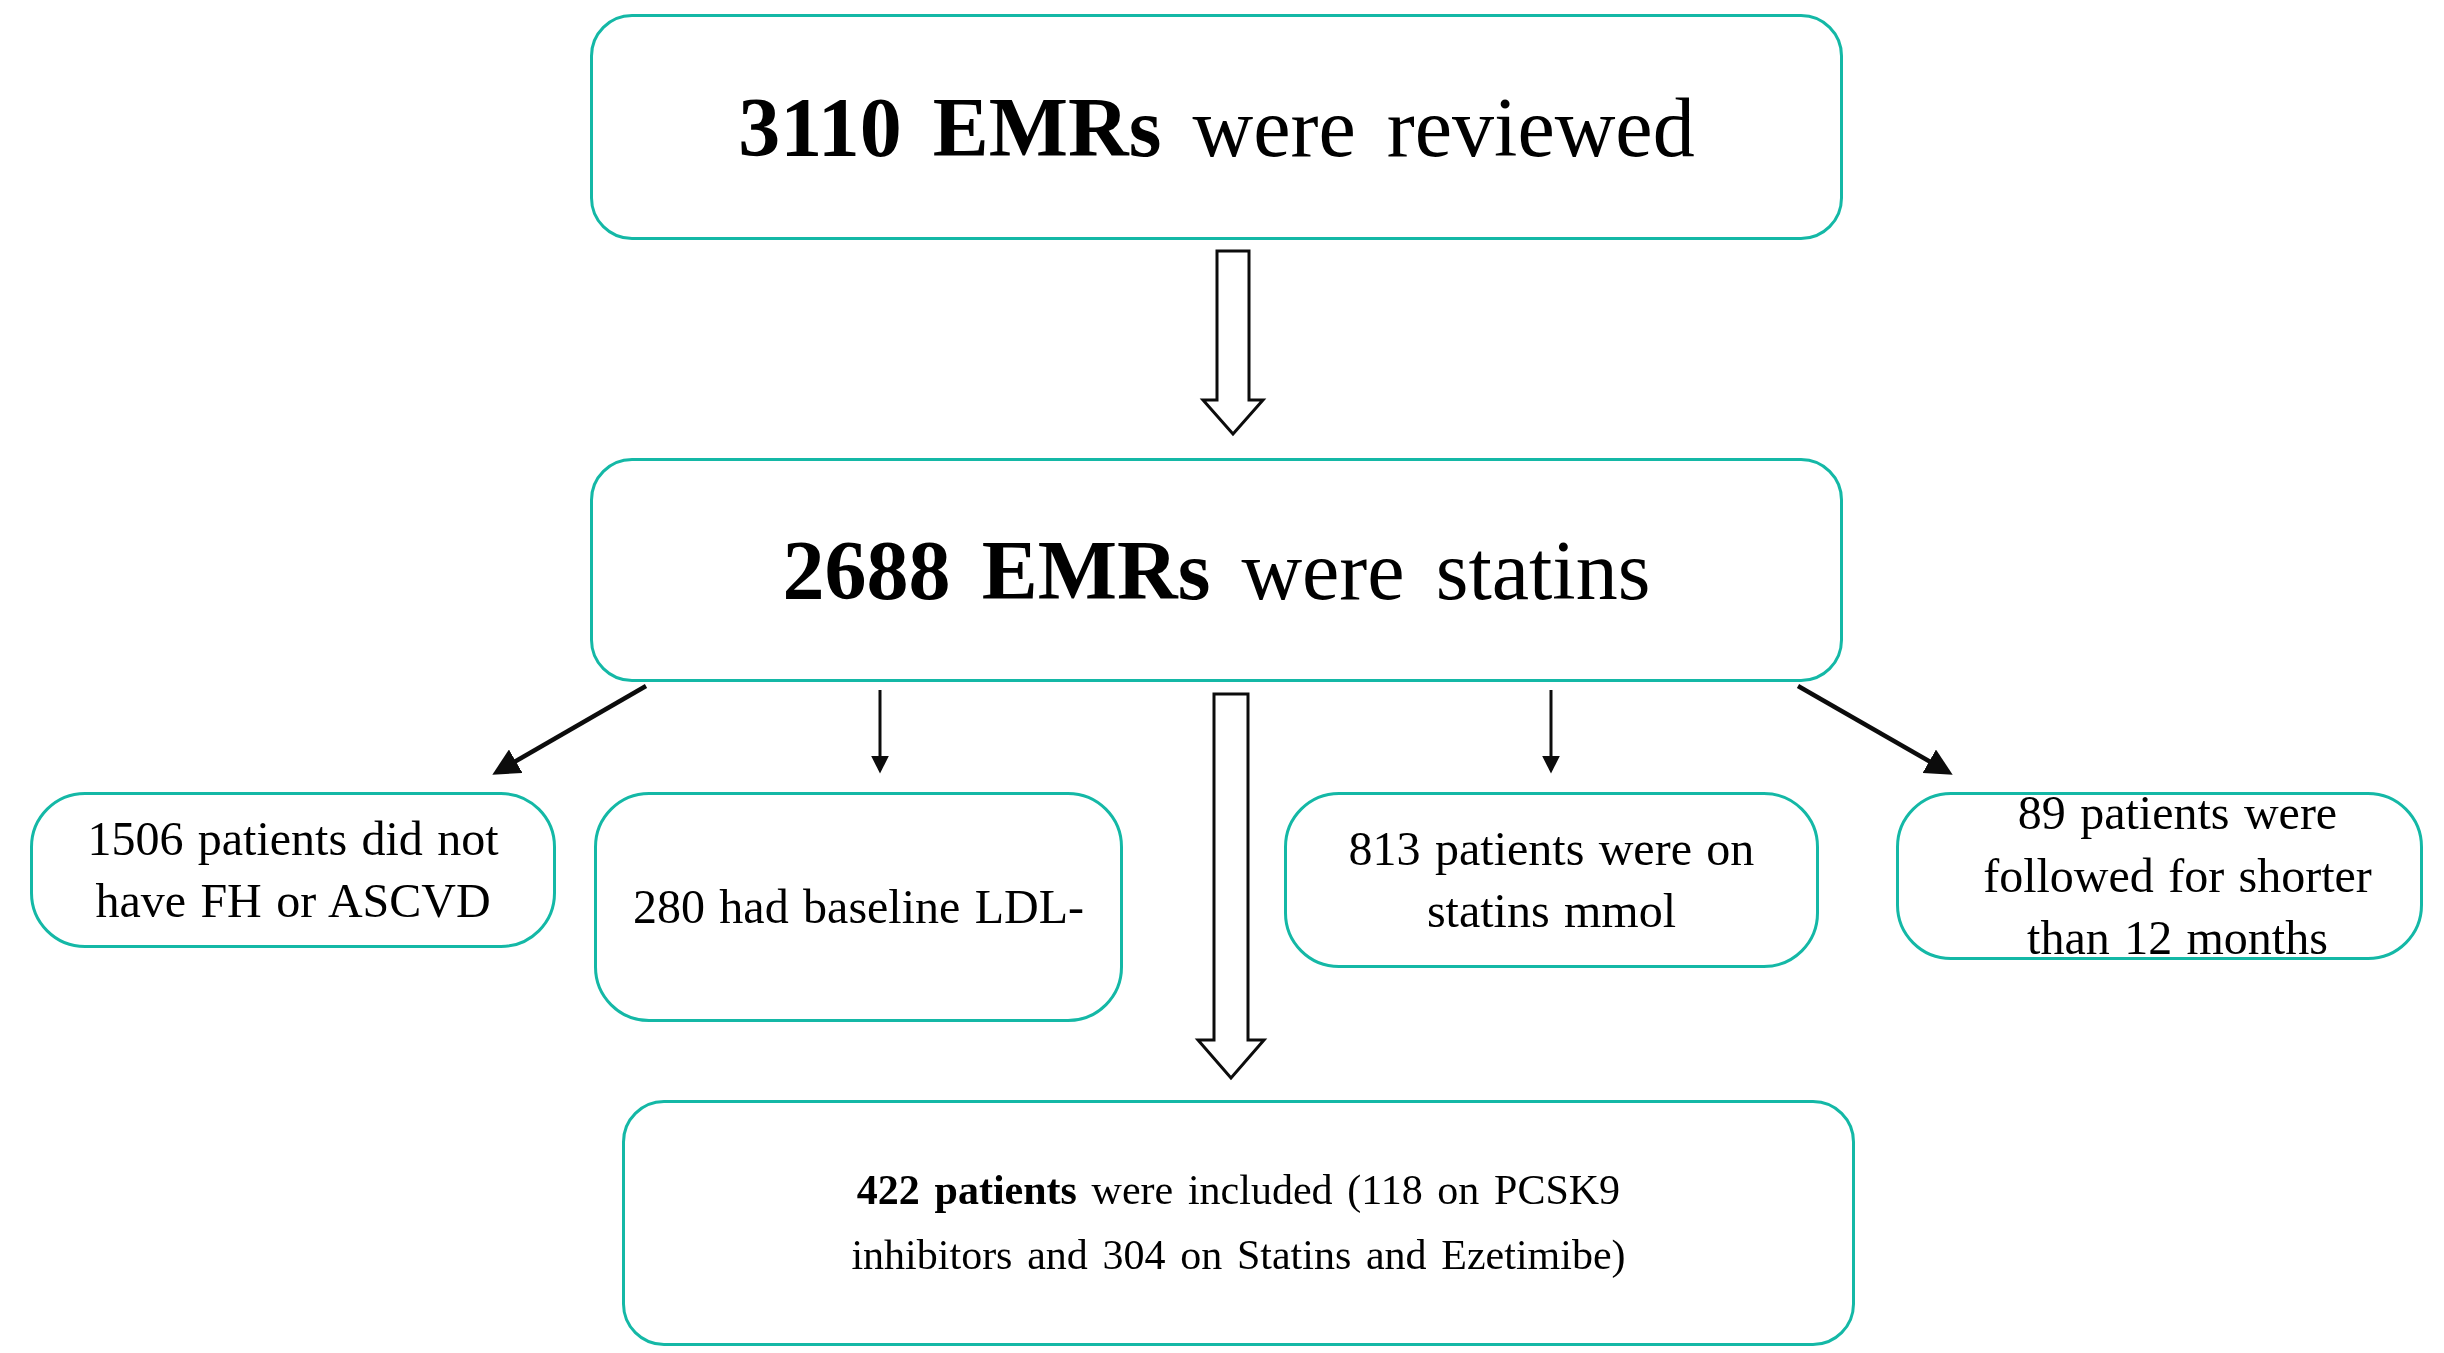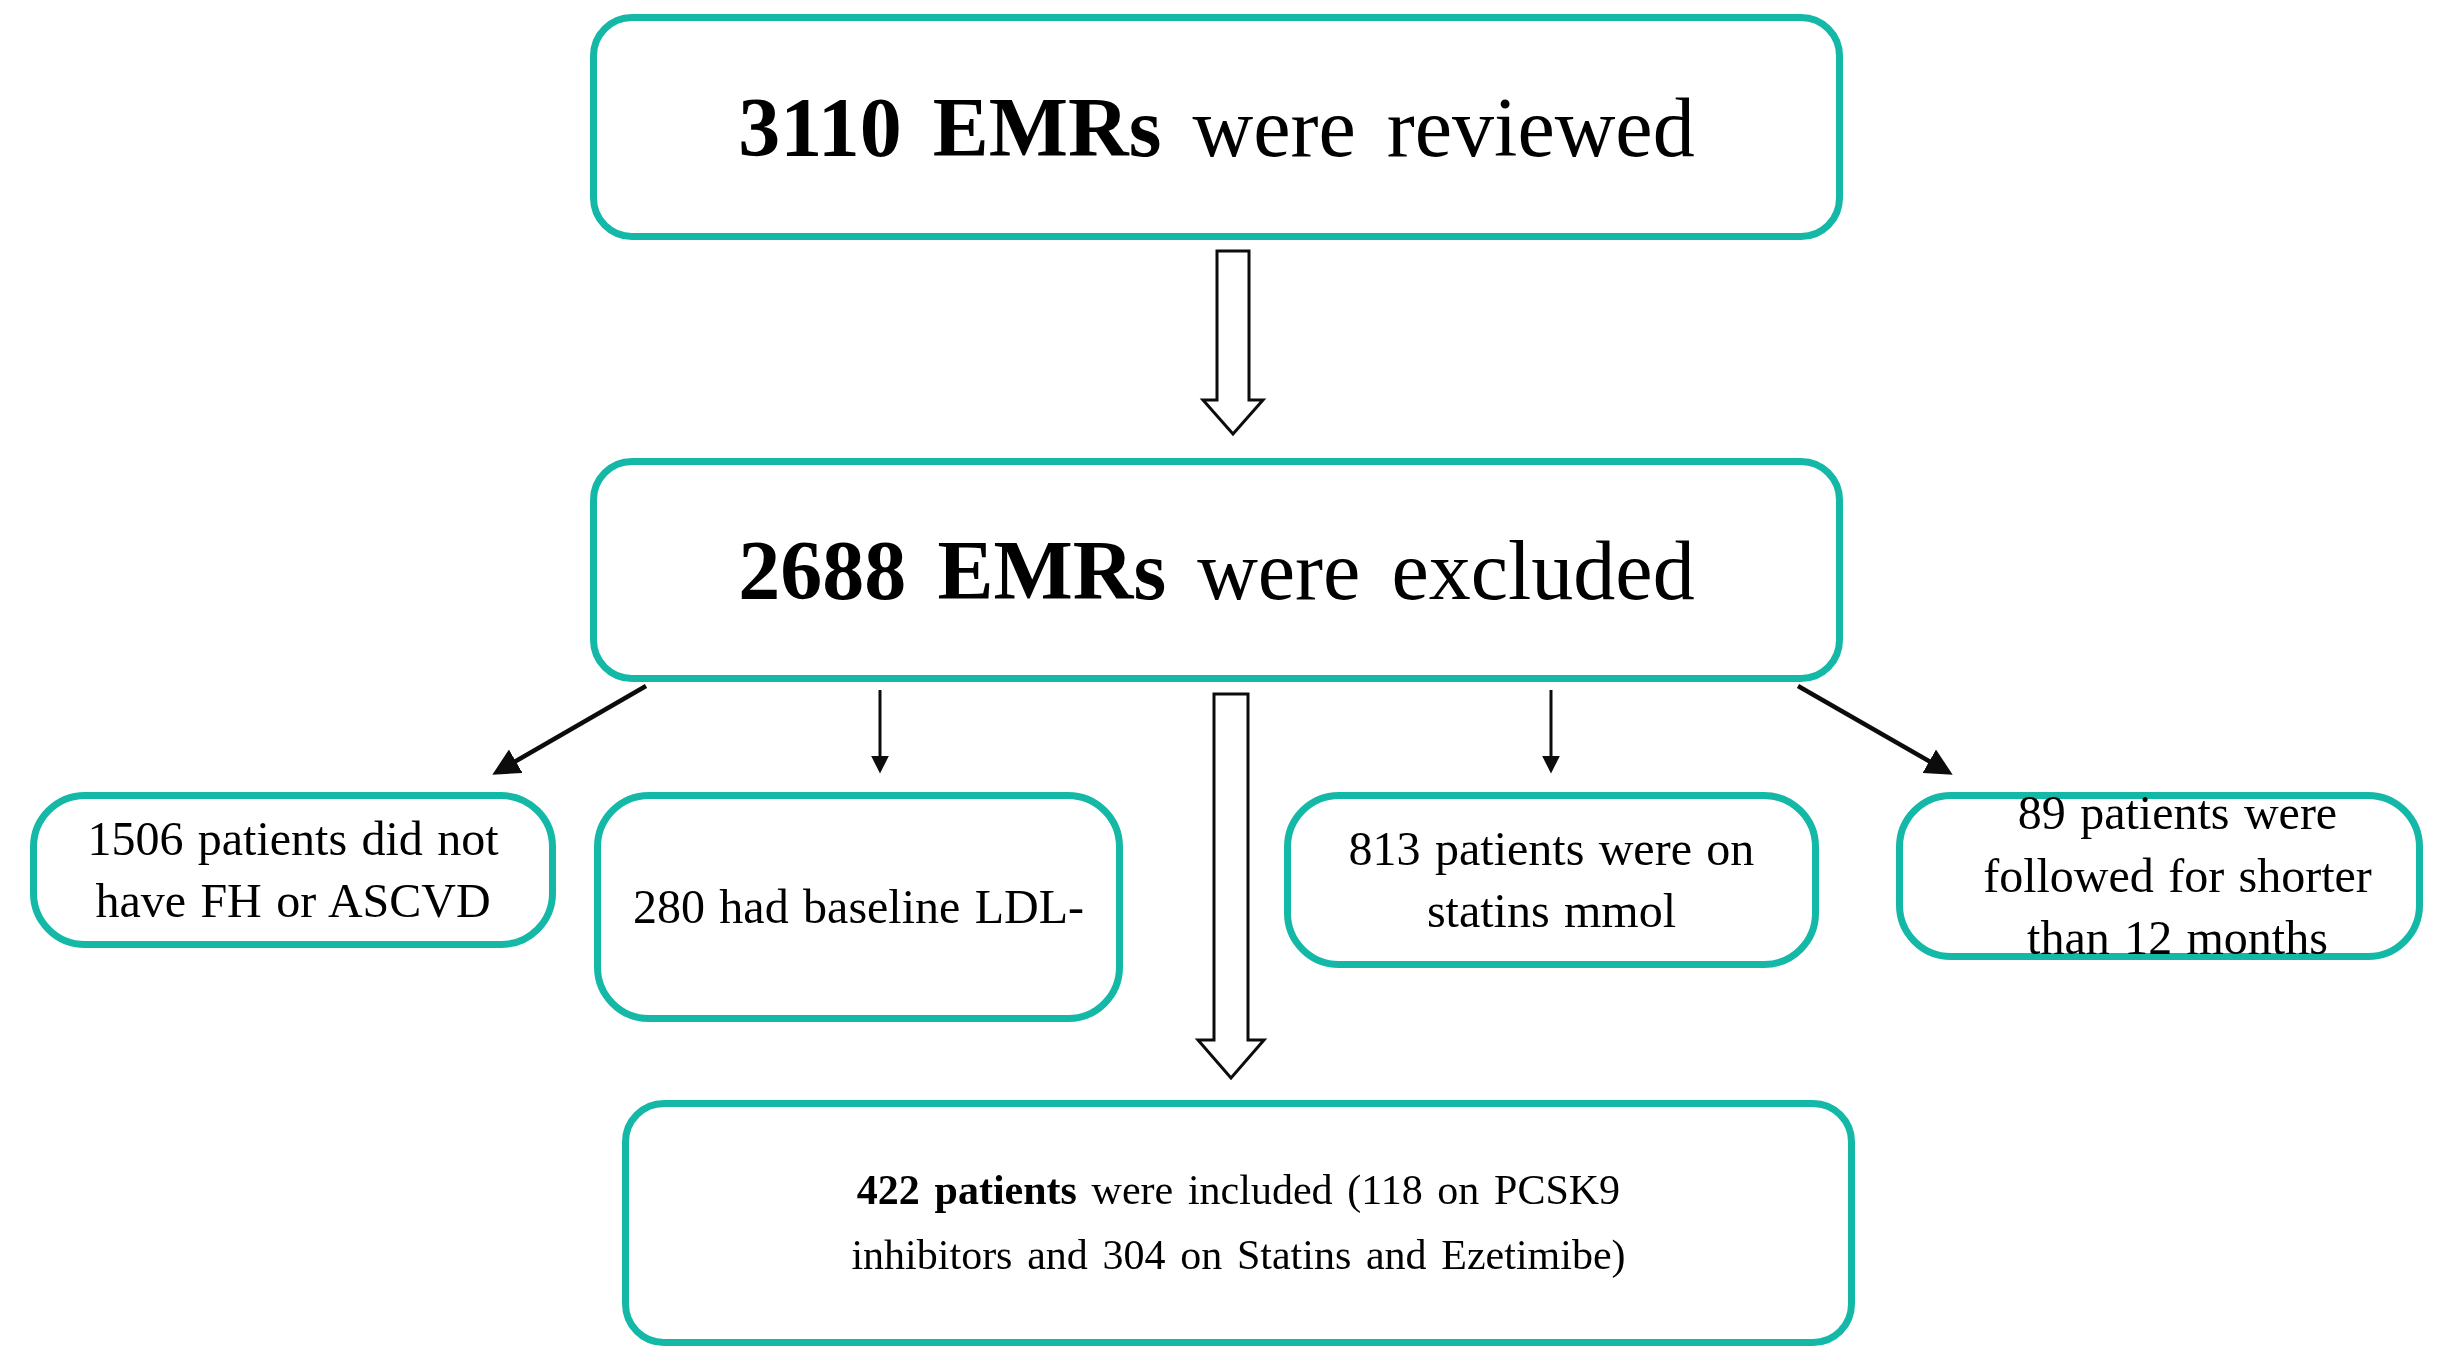--- a/index.html
+++ b/index.html
@@ -8,21 +8,21 @@
     width: 2444px; height: 1353px;
     background: #ffffff;
     font-family: "Liberation Serif", "DejaVu Serif", serif;
     color: #000000;
   }
   .canvas { position: relative; width: 2444px; height: 1353px; overflow: hidden; background:#fff; }
   .connectors { position: absolute; left: 0; top: 0; width: 2444px; height: 1353px; }
   .box {
     position: absolute;
     background: #ffffff;
-    border: 7px solid #14b8a6;
+    border: 3px solid #14b8a6;
     display: flex; align-items: center; justify-content: center;
     text-align: center;
   }
   .box p { margin: 0; }
   .r-main { border-radius: 42px; }
   .r-child { border-radius: 55px; }
   .t-big { font-size: 84px; word-spacing: 0.12em; white-space: nowrap; }
   .t-mid { font-size: 48px; line-height: 1.3; word-spacing: 0.05em; }
   .t-bottom { font-size: 42px; line-height: 1.55; word-spacing: 0.1em; }
   .b { font-weight: 700; }
@@ -57,21 +57,21 @@
     <line x1="880" y1="690" x2="880" y2="770" stroke="#0c0c0c" stroke-width="3" marker-end="url(#ah)"></line>
     <line x1="1551" y1="690" x2="1551" y2="770" stroke="#0c0c0c" stroke-width="3" marker-end="url(#ah)"></line>
     <line x1="1798" y1="686" x2="1948" y2="772" stroke="#0c0c0c" stroke-width="4.5" marker-end="url(#ah)"></line>
   </svg>
 
   <div class="box r-main" id="node-reviewed">
     <p class="t-big"><span class="b">3110 EMRs</span><span> were reviewed</span></p>
   </div>
 
   <div class="box r-main" id="node-excluded">
-    <p class="t-big"><span class="b">2688 EMRs</span><span> were excluded</span></p>
+    <p class="t-big"><span class="b">2688 EMRs</span><span> were statins</span></p>
   </div>
 
   <div class="box r-child" id="node-no-fh">
     <p class="t-mid">
       <span class="line">1506 patients did not</span>
       <span class="line">have FH or ASCVD</span>
     </p>
   </div>
 
   <div class="box r-child" id="node-low-ldl">

